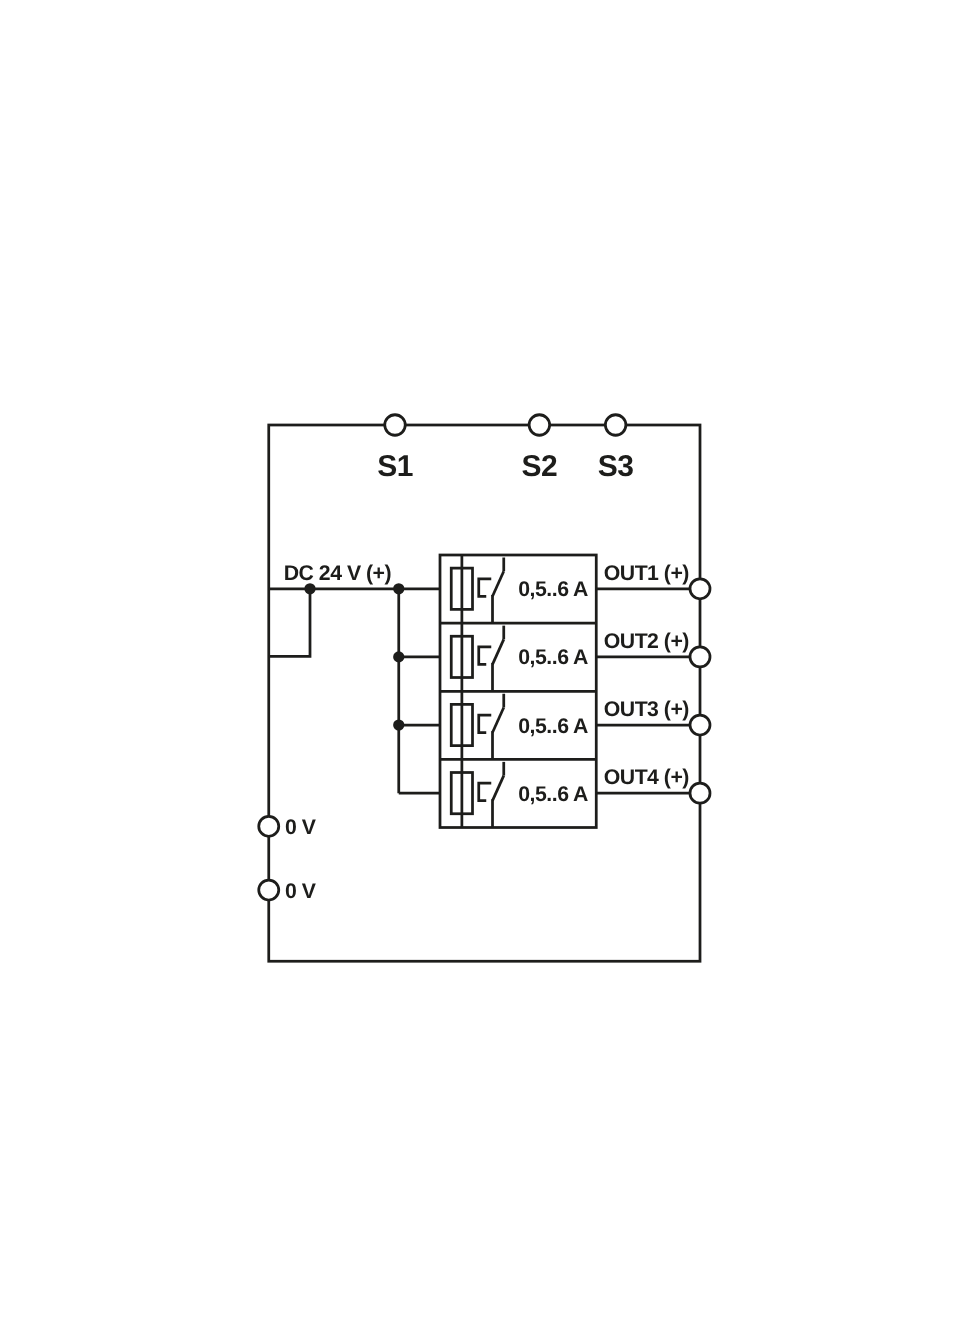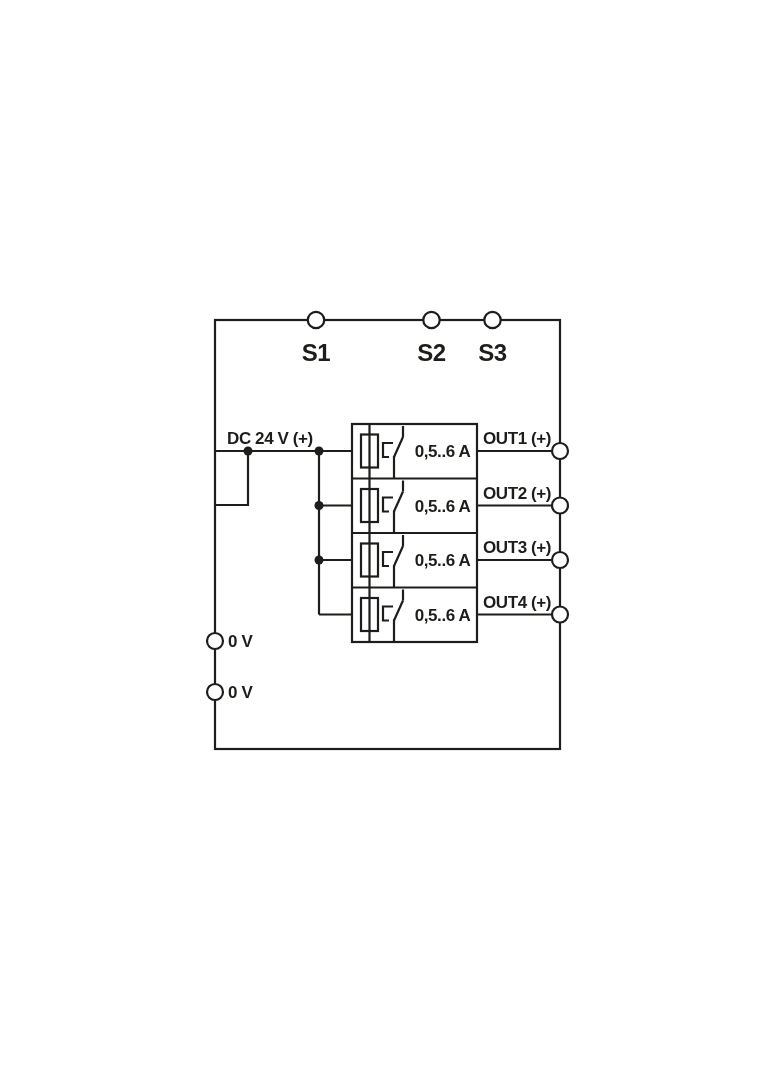--- a/index.html
+++ b/index.html
@@ -6,20 +6,21 @@
     margin: 0;
     padding: 0;
     background: #ffffff;
   }
   #canvas {
     position: relative;
     width: 784px;
     height: 880px;
     background: #ffffff;
     overflow: hidden;
+    margin-top: 20px;
   }
   svg {
     display: block;
   }
   svg text {
     font-family: "Liberation Sans", sans-serif;
     font-weight: 700;
     fill: #1d1d1b;
     letter-spacing: -0.4px;
   }

